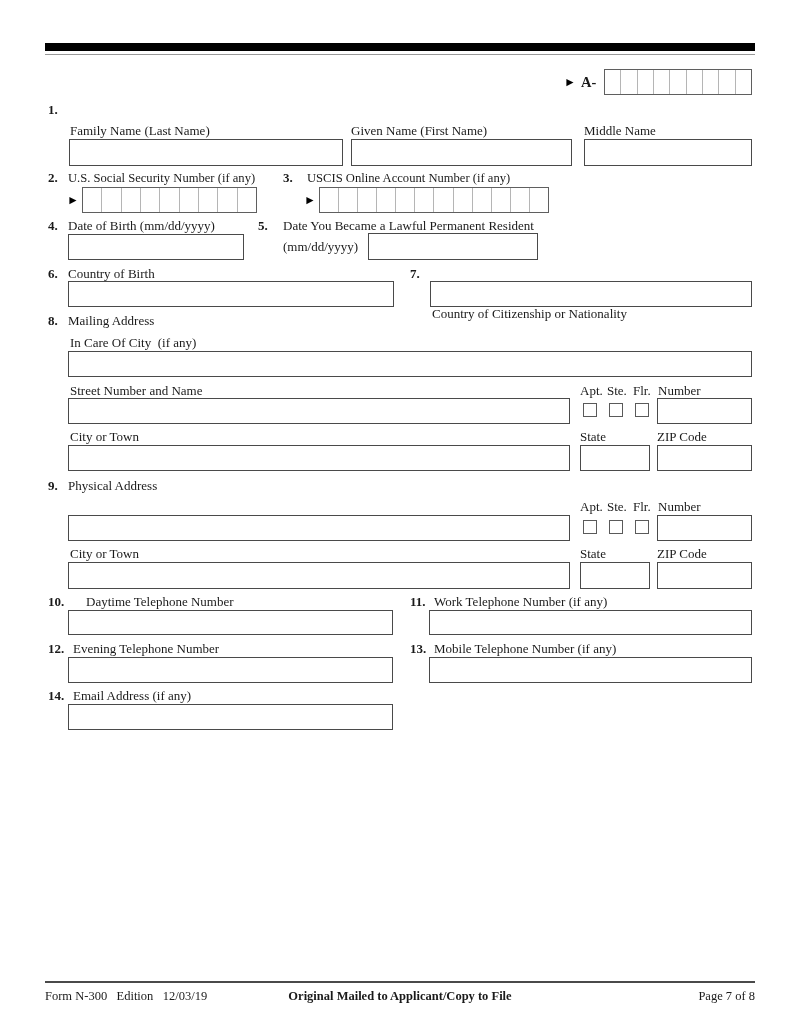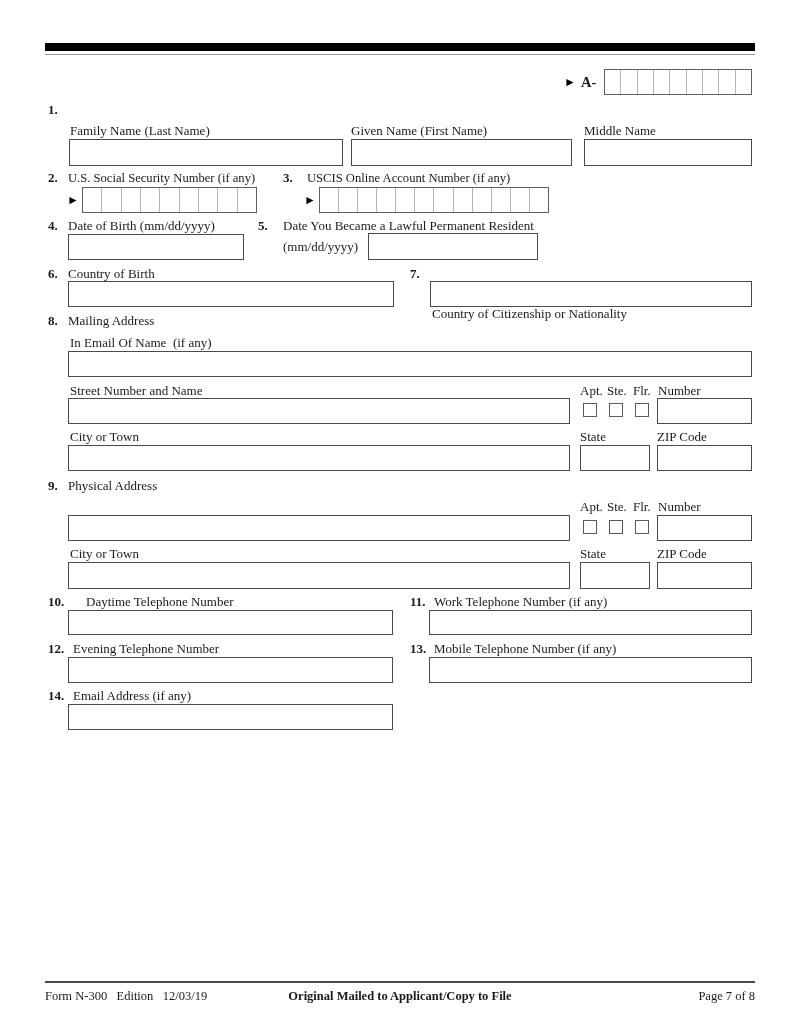--- a/index.html
+++ b/index.html
@@ -102,21 +102,21 @@
 
   <span class="lbl num" style="left:48px;top:267px;">6.</span>
   <span class="lbl" style="left:68px;top:267px;">Country of Birth</span>
   <span class="lbl num" style="left:410px;top:267px;">7.</span>
   <span class="lbl" style="left:432px;top:267px;margin-top:40px;">Country of Citizenship or Nationality</span>
   <div class="box" style="left:68px;top:281px;width:326px;height:26px;"></div>
   <div class="box" style="left:430px;top:281px;width:322px;height:26px;"></div>
 
   <span class="lbl num" style="left:48px;top:314px;">8.</span>
   <span class="lbl" style="left:68px;top:314px;">Mailing Address</span>
-  <span class="lbl" style="left:70px;top:336px;">In Email Of Name  (if any)</span>
+  <span class="lbl" style="left:70px;top:336px;">In Care Of City  (if any)</span>
   <div class="box" style="left:68px;top:351px;width:684px;height:26px;"></div>
 
   <span class="lbl" style="left:70px;top:384px;">Street Number and Name</span>
   <span class="lbl" style="left:580px;top:384px;">Apt.</span>
   <span class="lbl" style="left:607px;top:384px;">Ste.</span>
   <span class="lbl" style="left:633px;top:384px;">Flr.</span>
   <span class="lbl" style="left:658px;top:384px;">Number</span>
   <div class="box" style="left:68px;top:398px;width:502px;height:26px;"></div>
   <div class="cb" style="left:583px;top:403px;"></div>
   <div class="cb" style="left:609px;top:403px;"></div>

